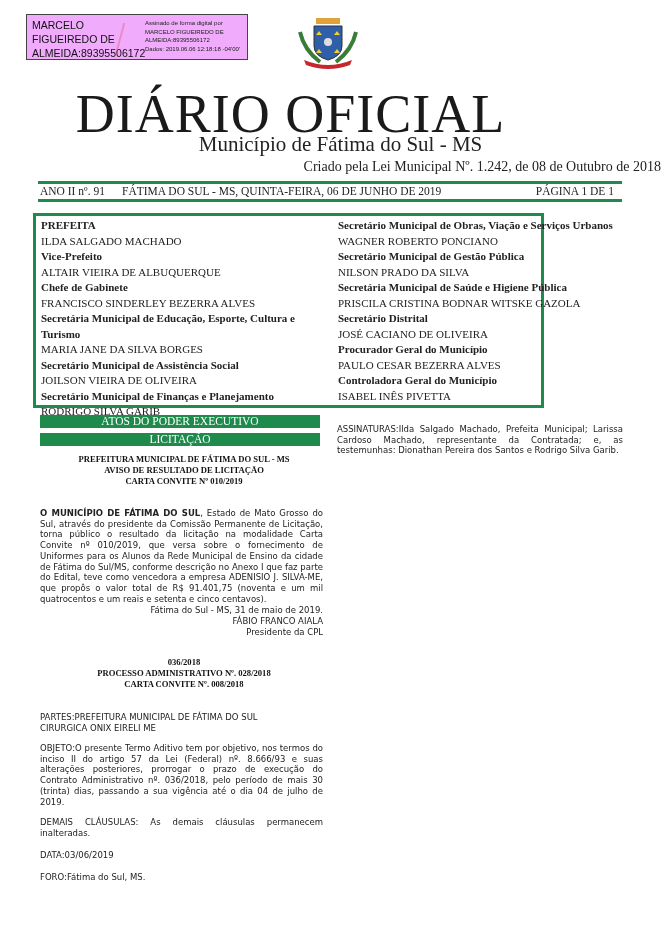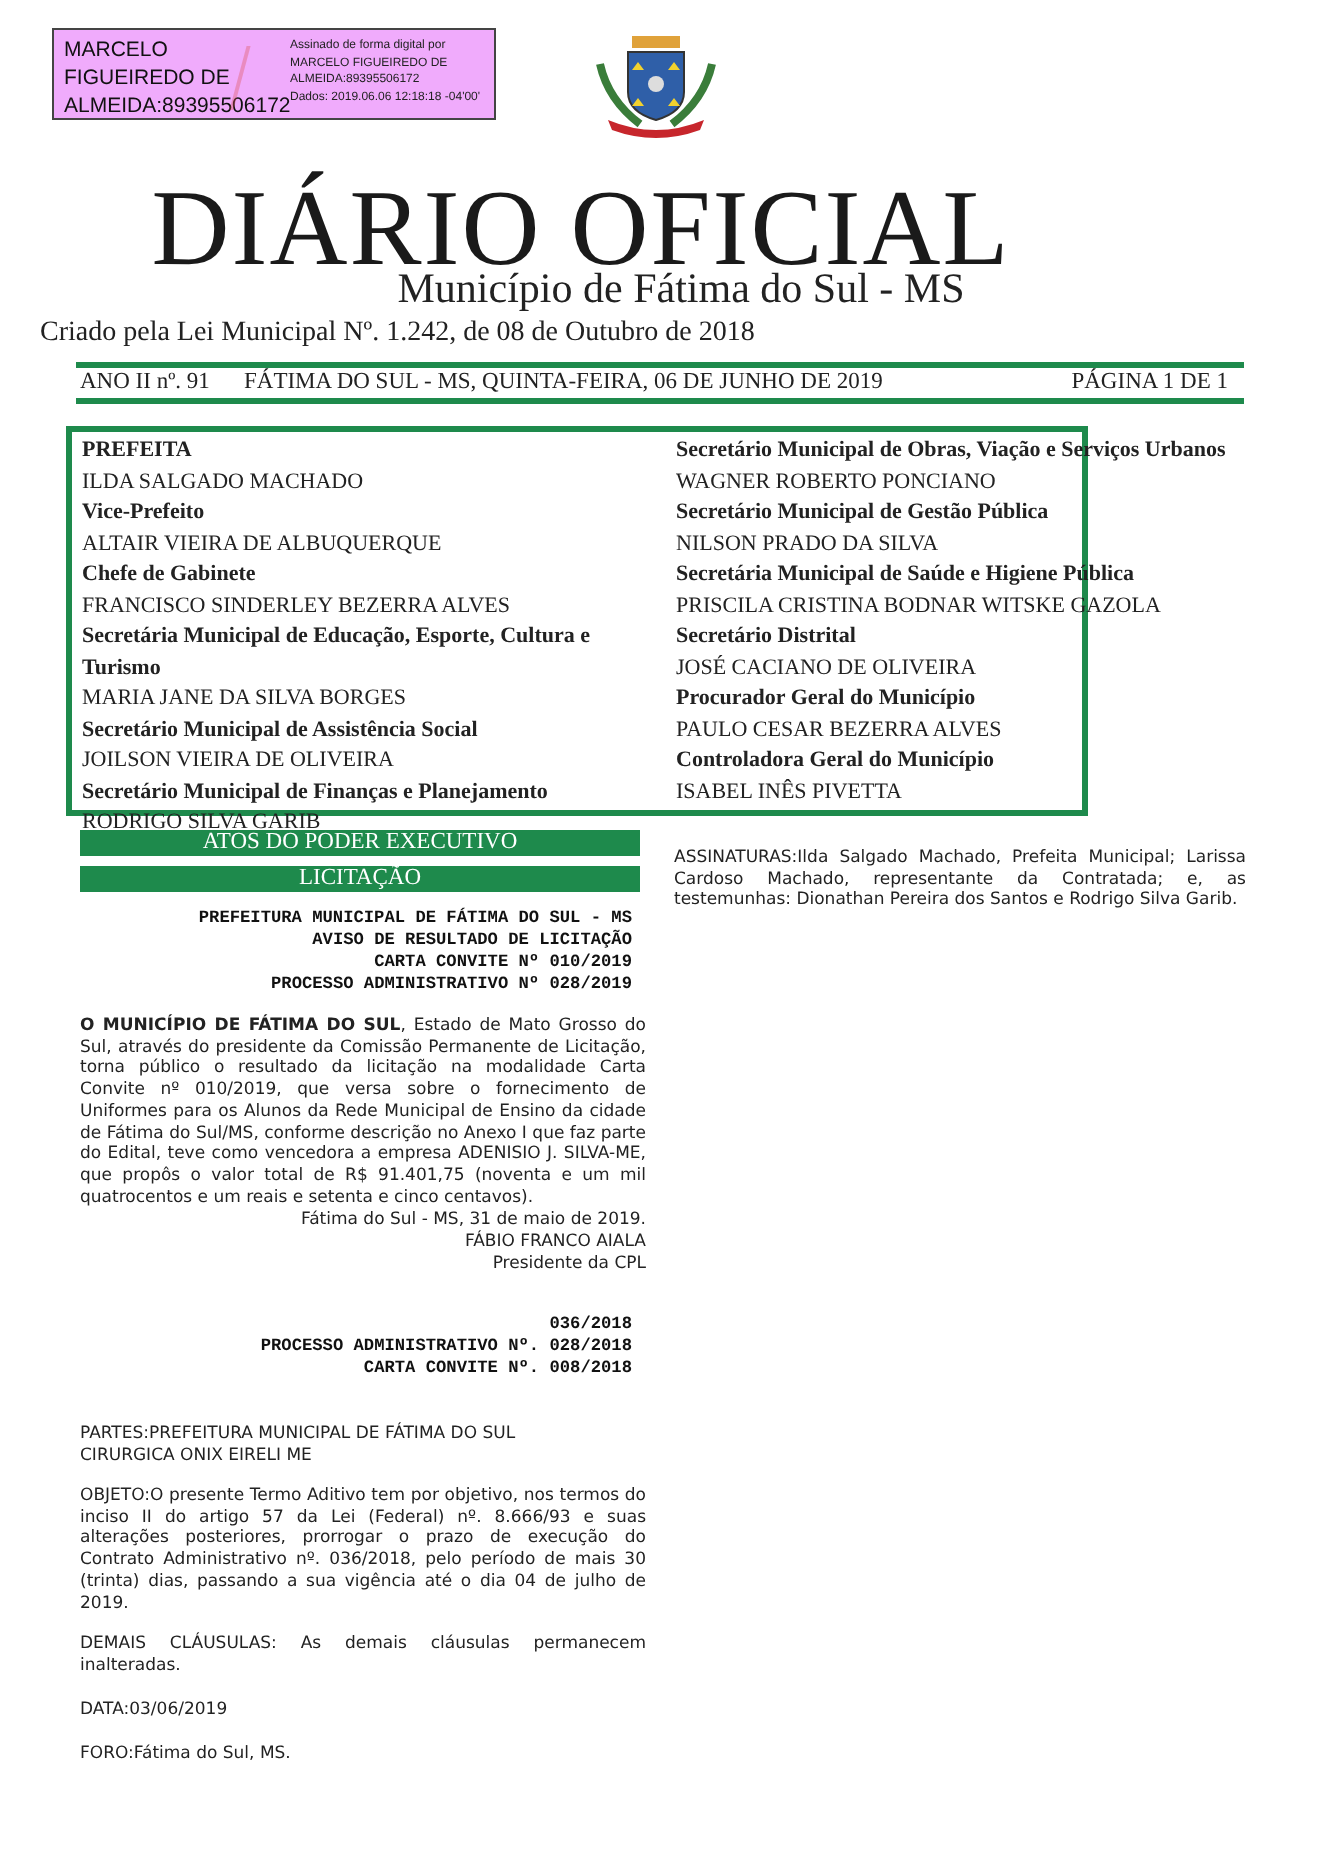--- a/index.html
+++ b/index.html
@@ -7,33 +7,33 @@
 
   .sigbox { position:absolute; left:26px; top:14px; width:222px; height:46px; border:1px solid #444; box-sizing:border-box; background:#f0abfc; }
   .sig-name { position:absolute; left:5px; top:3px; width:112px; font-family:"Liberation Sans", sans-serif; font-size:10.5px; line-height:14px; color:#111; }
   .sig-info { position:absolute; left:118px; top:4px; font-family:"Liberation Sans", sans-serif; font-size:6px; line-height:8.5px; color:#222; white-space:nowrap; }
   .sig-mark { position:absolute; left:92px; top:8px; width:26px; height:32px; border-left:2px solid rgba(220,80,80,0.35); transform:skewX(-15deg); }
 
   .crest { position:absolute; left:292px; top:14px; width:72px; height:60px; }
 
   .title { position:absolute; left:0; width:581px; top:86px; text-align:center; font-size:54px; line-height:56px; letter-spacing:1px; color:#1a1a1a; }
   .subtitle { position:absolute; left:0; width:661px; top:132px; text-align:center; font-size:21px; color:#222; padding-left:20px; box-sizing:border-box; }
-  .law { position:absolute; left:0; width:661px; top:159px; text-align:left; font-size:14px; color:#222; padding-left:20px; box-sizing:border-box; }
+  .law { position:absolute; left:0; width:661px; top:159px; text-align:right; font-size:14px; color:#222; padding-left:20px; box-sizing:border-box; }
 
   .issuebar { position:absolute; left:38px; top:181px; width:584px; height:21px; border-top:3px solid #1e8a4c; border-bottom:3px solid #1e8a4c; box-sizing:border-box; font-size:11.5px; line-height:15px; }
   .issuebar span { position:absolute; top:0; }
 
   .authbox { position:absolute; left:33px; top:213px; width:511px; height:195px; border:3px solid #1e8a4c; box-sizing:border-box; }
   .col { position:absolute; top:2px; font-size:11px; line-height:15.5px; }
   .col.left { left:5px; width:290px; }
   .col.right { left:302px; width:290px; }
   .role { font-weight:bold; }
 
   .bar { position:absolute; left:40px; width:280px; height:13px; background:#1e8a4c; color:#fff; text-align:center; font-size:11.5px; line-height:13px; }
-  .head { position:absolute; left:16px; width:300px; text-align:right; font-family:Liberation Mono, monospace; font-weight:bold; font-size:8.6px; line-height:11px; color:#111; }
+  .head { position:absolute; left:34px; width:300px; text-align:center; font-family:Liberation Serif, serif; font-weight:bold; font-size:8.6px; line-height:11px; color:#111; }
   .para { position:absolute; left:40px; width:283px; font-family:"DejaVu Sans", sans-serif; font-size:8.5px; line-height:10.7px; text-align:justify; color:#222; }
   .right-para { position:absolute; left:337px; width:286px; font-family:"DejaVu Sans", sans-serif; font-size:8.5px; line-height:10.7px; text-align:justify; color:#222; }
   .ralign { text-align:right; }
 </style>
 </head>
 <body>
 
 <div class="sigbox">
   <div class="sig-name">MARCELO FIGUEIREDO DE ALMEIDA:89395506172</div>
   <div class="sig-mark"></div>
@@ -95,21 +95,20 @@
   </div>
 </div>
 
 <div class="bar" style="top:415px">ATOS DO PODER EXECUTIVO</div>
 <div class="bar" style="top:433px">LICITAÇÃO</div>
 
 <div class="head" style="top:454px">
   <div>PREFEITURA MUNICIPAL DE FÁTIMA DO SUL - MS</div>
   <div>AVISO DE RESULTADO DE LICITAÇÃO</div>
   <div>CARTA CONVITE Nº 010/2019</div>
-  <div>PROCESSO ADMINISTRATIVO Nº 028/2019</div>
 </div>
 
 <div class="para" style="top:508px"><b>O MUNICÍPIO DE FÁTIMA DO SUL</b><span>, Estado de Mato Grosso do Sul, através do presidente da Comissão Permanente de Licitação, torna público o resultado da licitação na modalidade Carta Convite nº 010/2019, que versa sobre o fornecimento de Uniformes para os Alunos da Rede Municipal de Ensino da cidade de Fátima do Sul/MS, conforme descrição no Anexo I que faz parte do Edital, teve como vencedora a empresa ADENISIO J. SILVA-ME, que propôs o valor total de R$ 91.401,75 (noventa e um mil quatrocentos e um reais e setenta e cinco centavos).</span></div>
 <div class="para ralign" style="top:605px">Fátima do Sul - MS, 31 de maio de 2019.</div>
 <div class="para ralign" style="top:616px; font-weight:normal">FÁBIO FRANCO AIALA</div>
 <div class="para ralign" style="top:627px">Presidente da CPL</div>
 
 <div class="head" style="top:657px">
   <div>036/2018</div>
   <div>PROCESSO ADMINISTRATIVO Nº. 028/2018</div>

